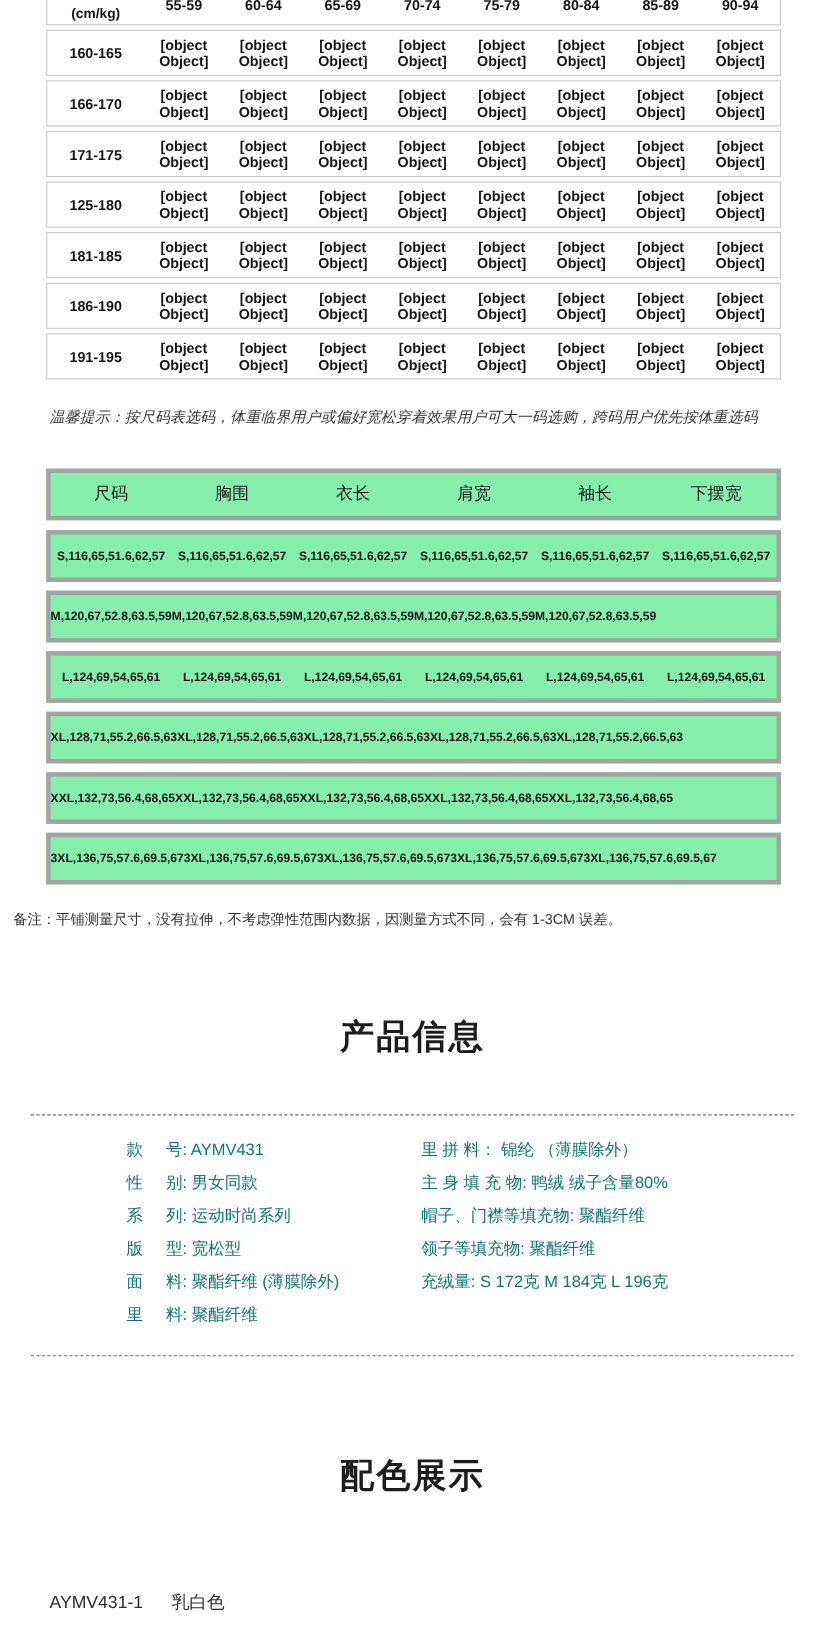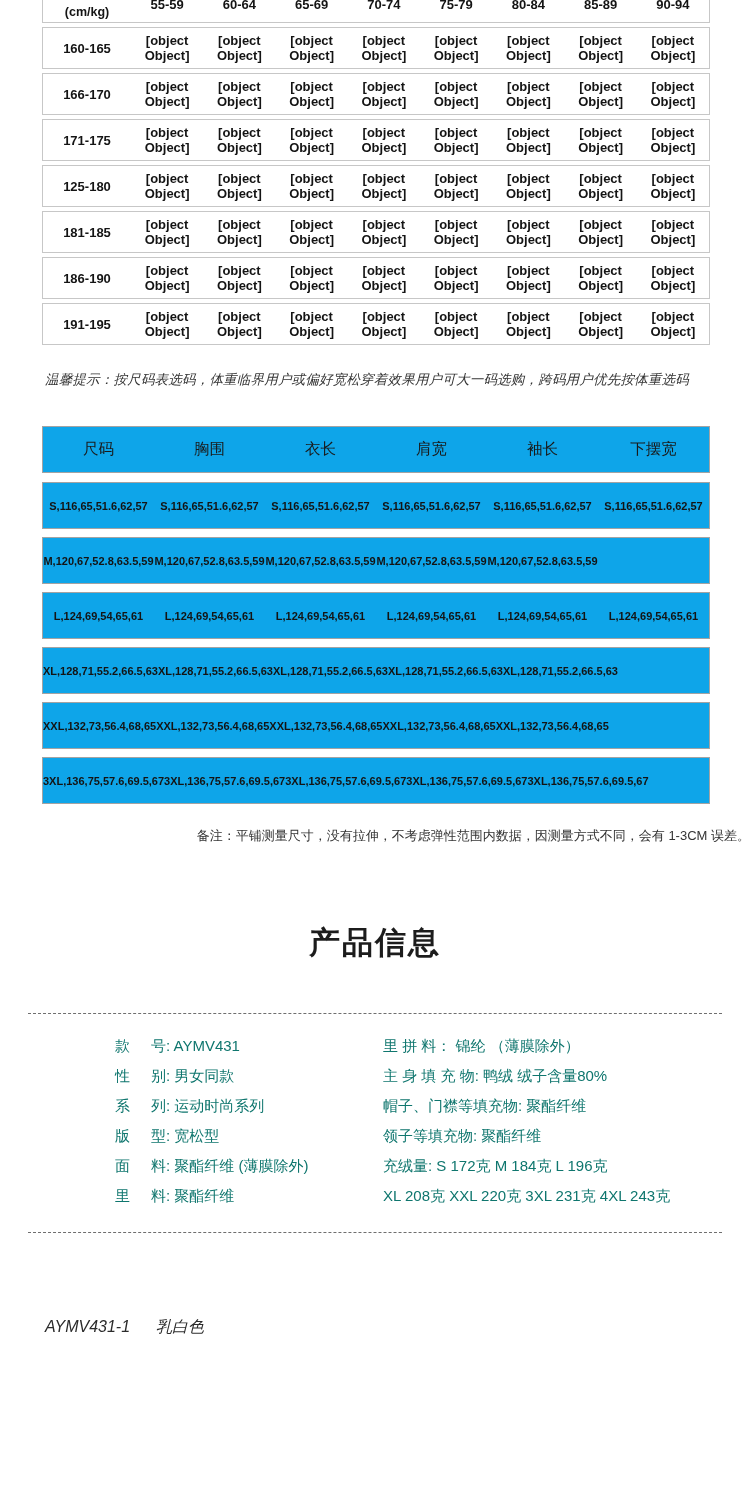--- a/index.html
+++ b/index.html
@@ -47,39 +47,39 @@
     color: #333;
     letter-spacing: 0.2px;
     font-style: italic;
   }
 
   
   .measure-table { margin: 37px 40px 0 42px; }
   .t2-row {
     display: grid;
     grid-template-columns: repeat(6, 1fr);
-    border: 1px solid #a3a3a3;
-    background: #0ea5e9;
+    border: 4px solid #a3a3a3;
+    background: #86efac;
     height: 47px;
     margin-bottom: 8px;
     align-items: center;
   }
   .t2-row.t2-header { margin-bottom: 9px; }
   .t2-cell {
     text-align: center;
     font-size: 11px;
     font-weight: bold;
     color: #141414;
   }
   .t2-header .t2-cell { font-weight: normal; font-size: 15.5px; color: #1a1a1a; }
 
   
   .note-line {
     margin-top: 23px;
-    text-align: right;
+    text-align: left;
     font-size: 13px;
     color: #333;
     padding-left: 12px;
   }
 
   
   .section-title {
     text-align: center;
     font-size: 31px;
     font-weight: bold;
@@ -112,21 +112,20 @@
     width: 3.4em;
     text-align: justify;
     text-align-last: justify;
   }
 
   
   .colorway {
     margin: 84px 0 0 45px;
     font-size: 16px;
     color: #2b2b2b;
-    font-style: italic;
   }
   .colorway .code { margin-right: 26px; }
 </style>
 </head>
 <body>
 
 <div class="page">
 
   <div class="size-table">
     <div class="t1-row t1-header">
@@ -474,24 +473,24 @@
         <div class="info-line">里 拼 料： 锦纶 （薄膜除外）</div>
 
         <div class="info-line">主 身 填 充 物: 鸭绒 绒子含量80%</div>
 
         <div class="info-line">帽子、门襟等填充物: 聚酯纤维</div>
 
         <div class="info-line">领子等填充物: 聚酯纤维</div>
 
         <div class="info-line">充绒量: S 172克 M 184克 L 196克</div>
 
-        <div class="info-line">XL 208克 XXL 220克 3XL 231克 4XL 243克</div>
       </div>
   </div>
 
   <div class="divider divider-2"></div>
 
+  <div class="section-title title-colors">配色展示</div>
 
   <div class="colorway">
     <span class="code">AYMV431-1</span><span>乳白色</span>
   </div>
 
 </div>
 
 </body></html>

